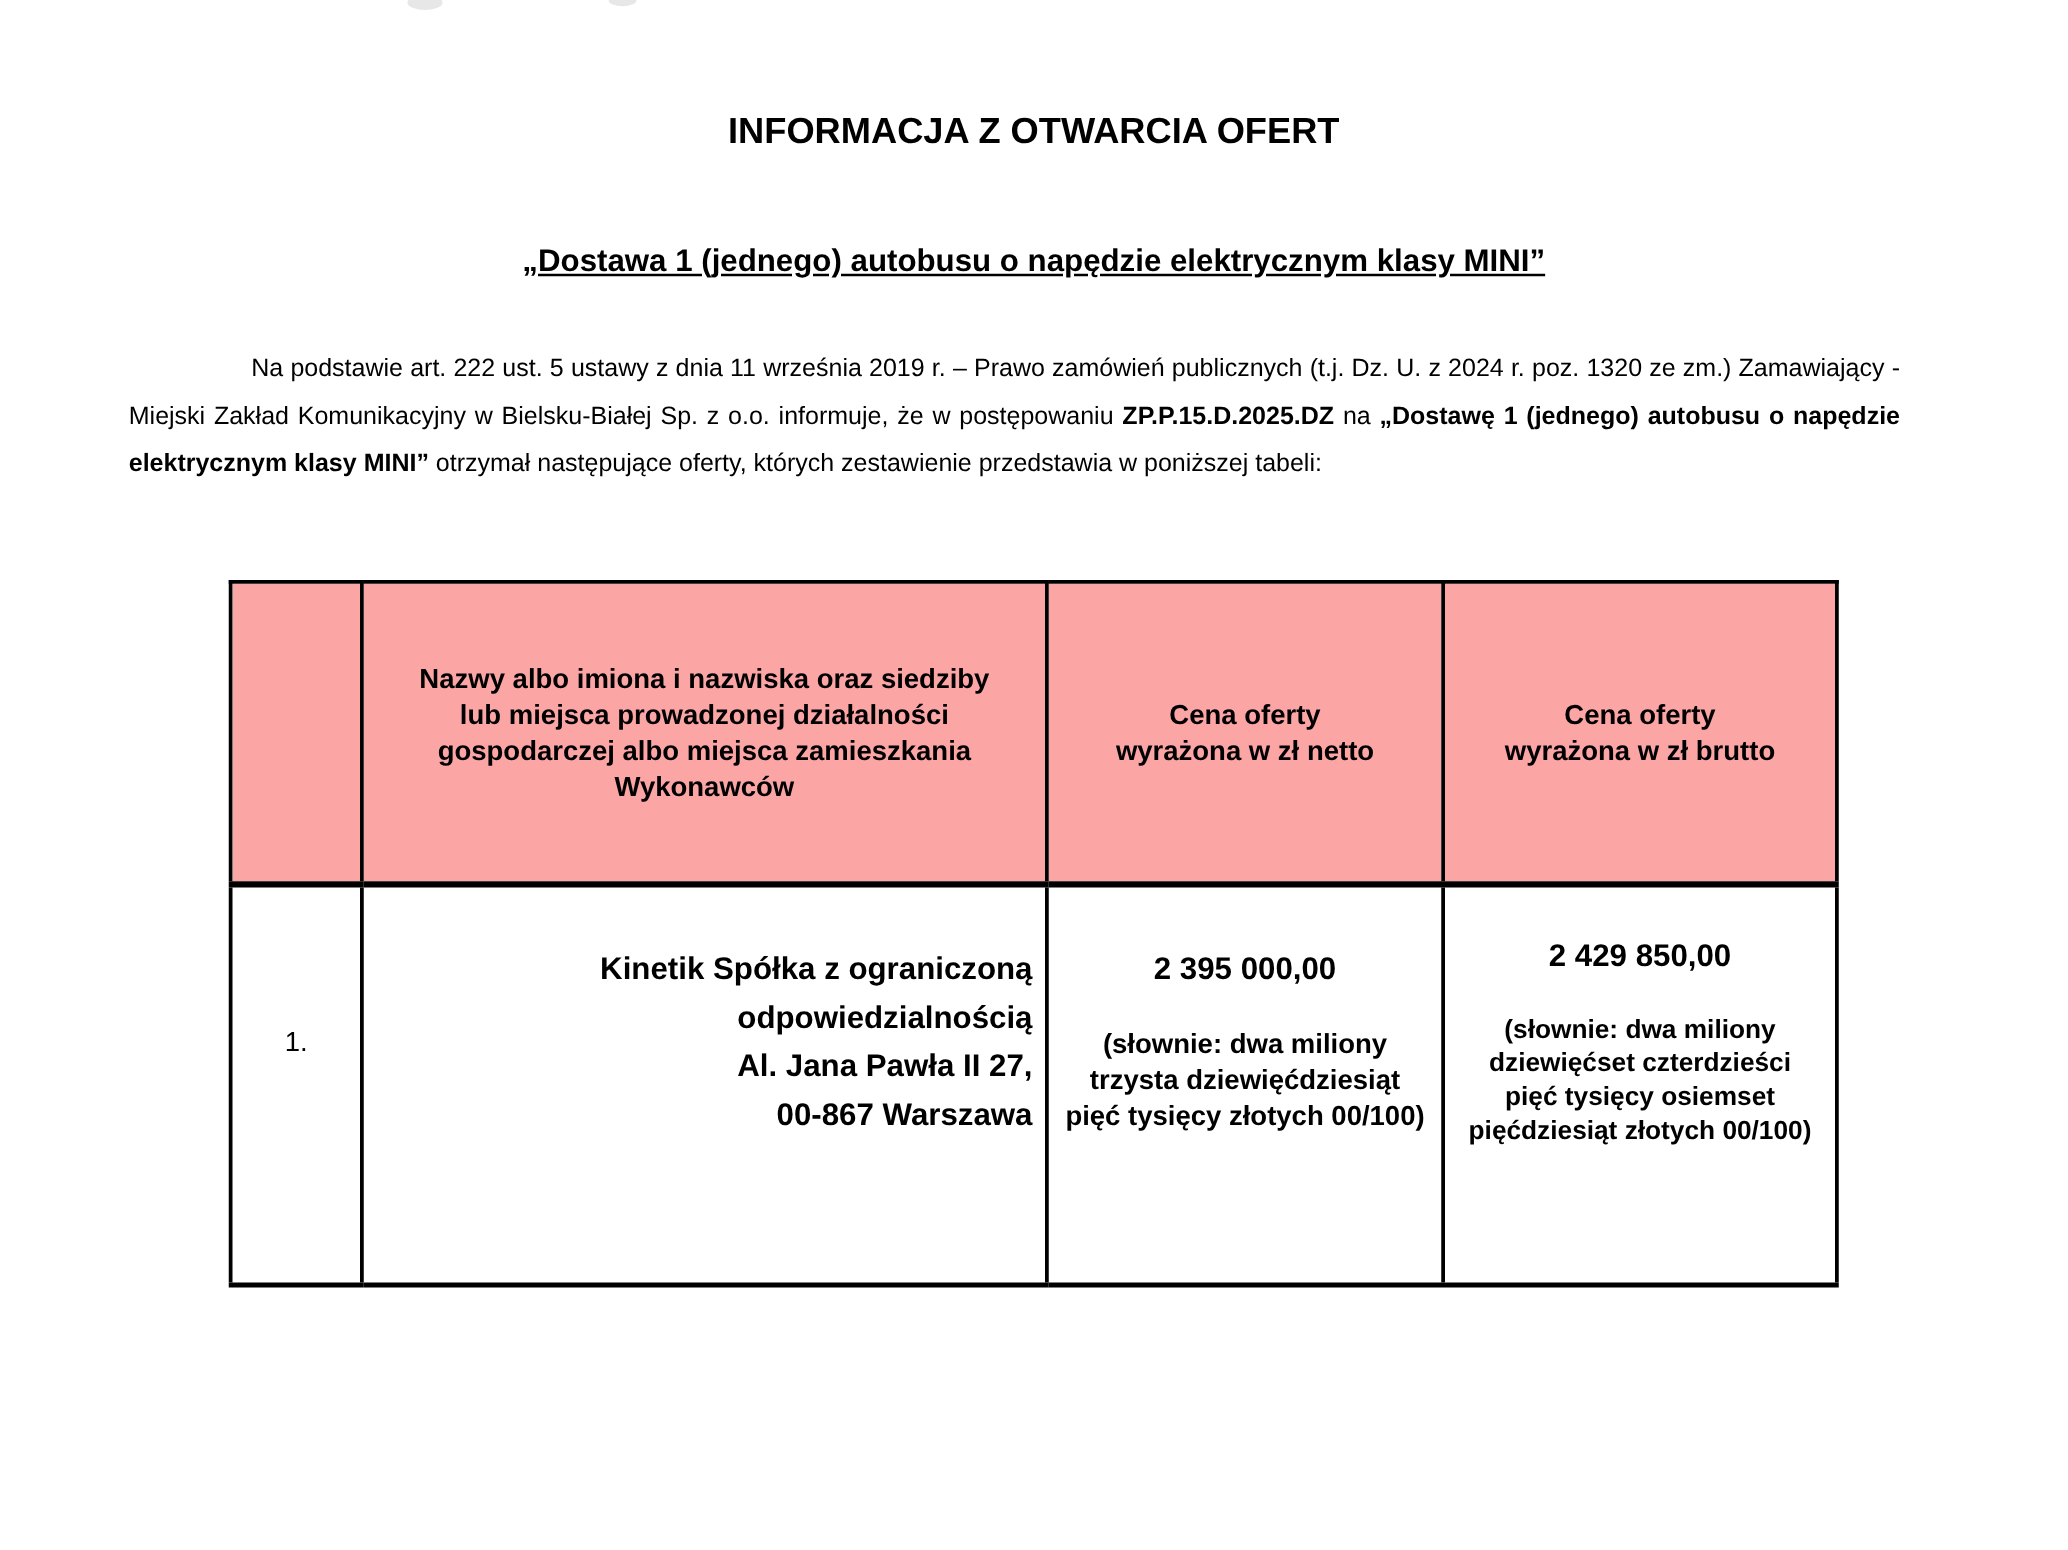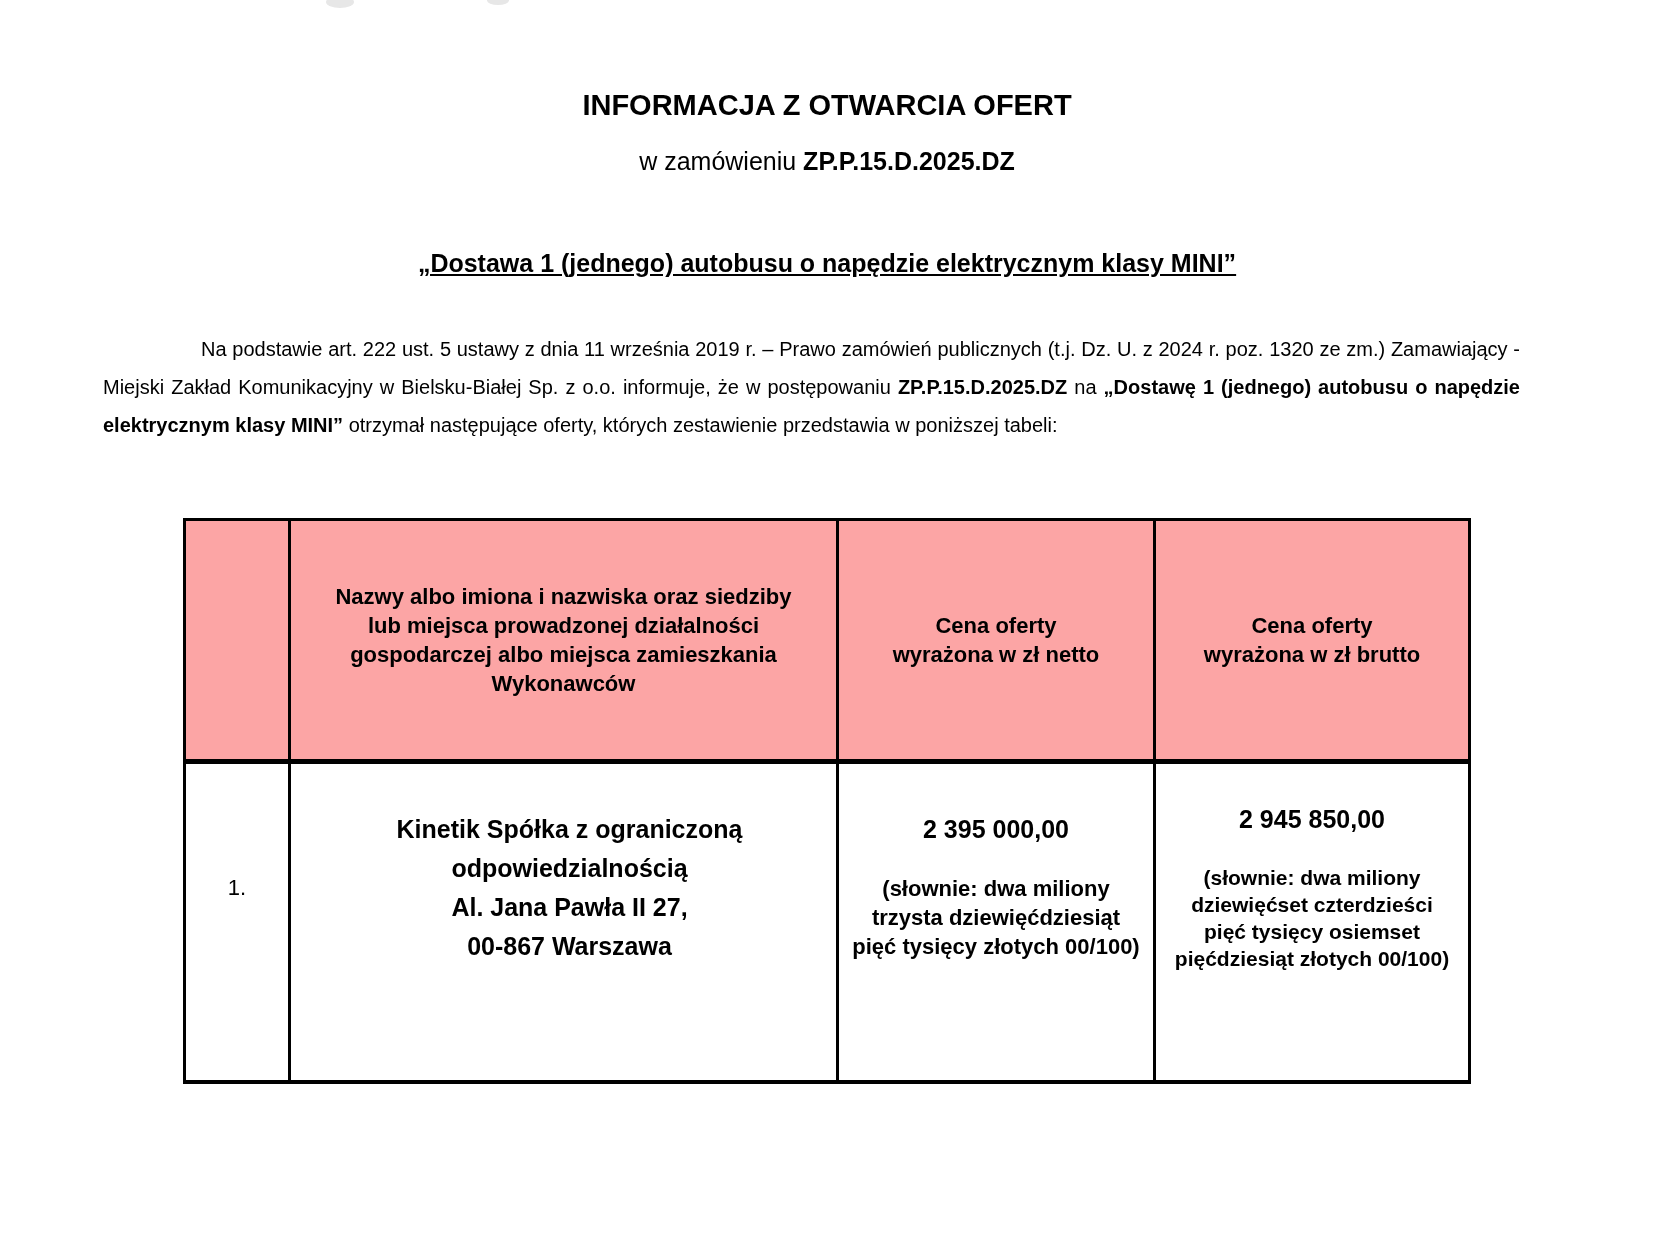--- a/index.html
+++ b/index.html
@@ -99,21 +99,21 @@
   td.cell-no {
     text-align: center;
     font-size: 22px;
     line-height: 30px;
     font-weight: normal;
   }
   td.cell-contractor {
     font-size: 25px;
     line-height: 39px;
     font-weight: bold;
-    text-align: center;
+    text-align: right;
     padding-left: 22px;
     padding-right: 10px;
     white-space: pre-line;
   }
   td.cell-price {
     text-align: center;
     font-weight: bold;
     padding-left: 8px;
     padding-right: 8px;
   }
@@ -135,23 +135,20 @@
 </head>
 <body>
 
 <div class="page">
 
   <div class="artifact a1"></div>
   <div class="artifact a2"></div>
 
   <h1 class="doc-title">INFORMACJA Z OTWARCIA OFERT</h1>
 
-  <div class="doc-subtitle">
-    <span>w zamówieniu </span><b>ZP.P.15.D.2025.DZ</b>
-  </div>
 
   <div class="doc-subject">„Dostawa 1 (jednego) autobusu o napędzie elektrycznym klasy MINI”</div>
 
   <p class="doc-paragraph">
     <span>Na podstawie art. 222 ust. 5 ustawy z dnia 11 września 2019 r. – Prawo zamówień publicznych (t.j. Dz. U. z 2024 r. poz. 1320 ze zm.) Zamawiający - Miejski Zakład Komunikacyjny w Bielsku-Białej Sp. z o.o. informuje, że w postępowaniu </span><b>ZP.P.15.D.2025.DZ</b><span> na </span><b>„Dostawę 1 (jednego) autobusu o napędzie elektrycznym klasy MINI”</b><span> otrzymał następujące oferty, których zestawienie przedstawia w poniższej tabeli:</span>
   </p>
 
   <table class="offers">
     <colgroup>
       <col class="c1">
@@ -177,21 +174,21 @@
 odpowiedzialnością
 Al. Jana Pawła II 27,
 00-867 Warszawa</td>
         <td class="cell-price">
           <div class="price">2 395 000,00</div>
           <div class="words">(słownie: dwa miliony
 trzysta dziewięćdziesiąt
 pięć tysięcy złotych 00/100)</div>
         </td>
         <td class="cell-price">
-          <div class="price">2 945 850,00</div>
+          <div class="price">2 429 850,00</div>
           <div class="words small">(słownie: dwa miliony
 dziewięćset czterdzieści
 pięć tysięcy osiemset
 pięćdziesiąt złotych 00/100)</div>
         </td>
       </tr>
     </tbody>
   </table>
 
 </div>

